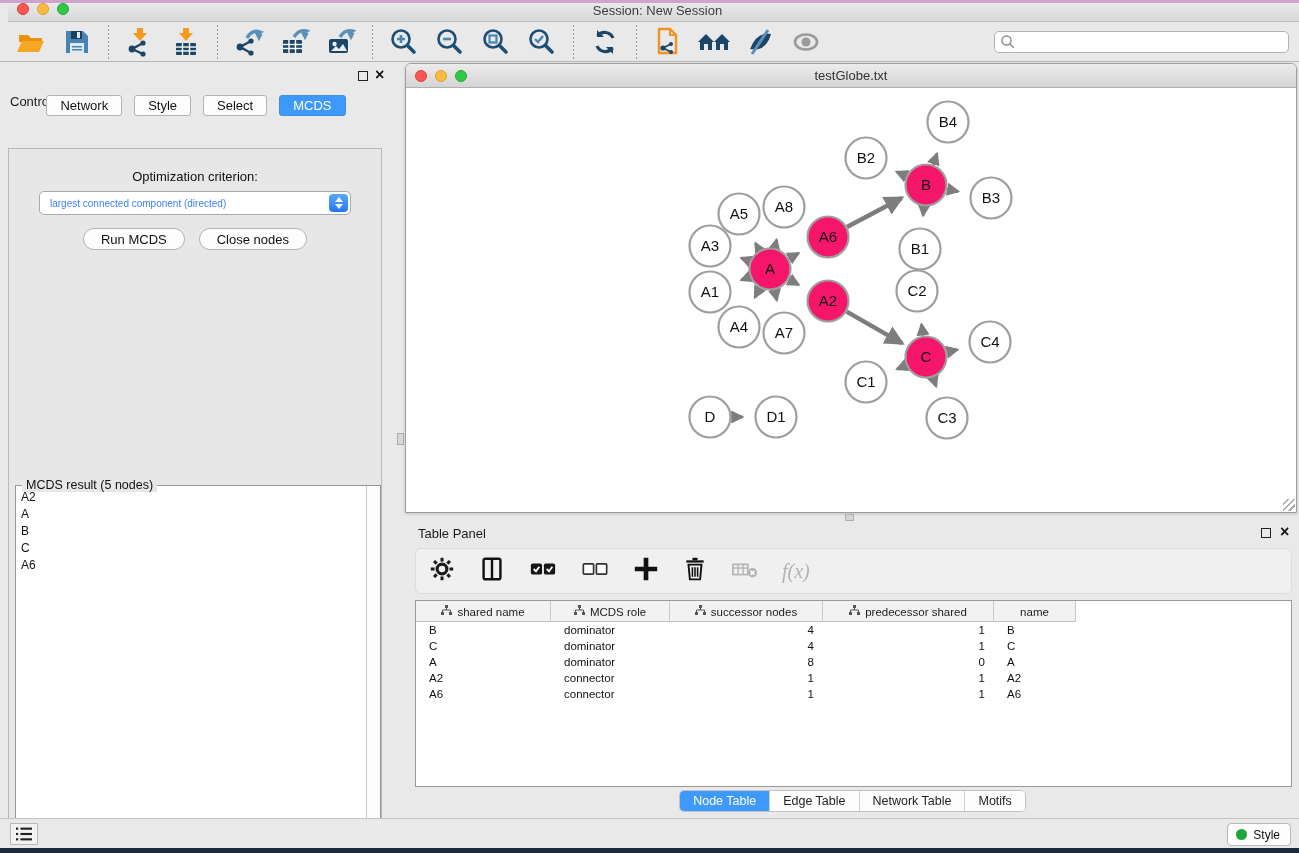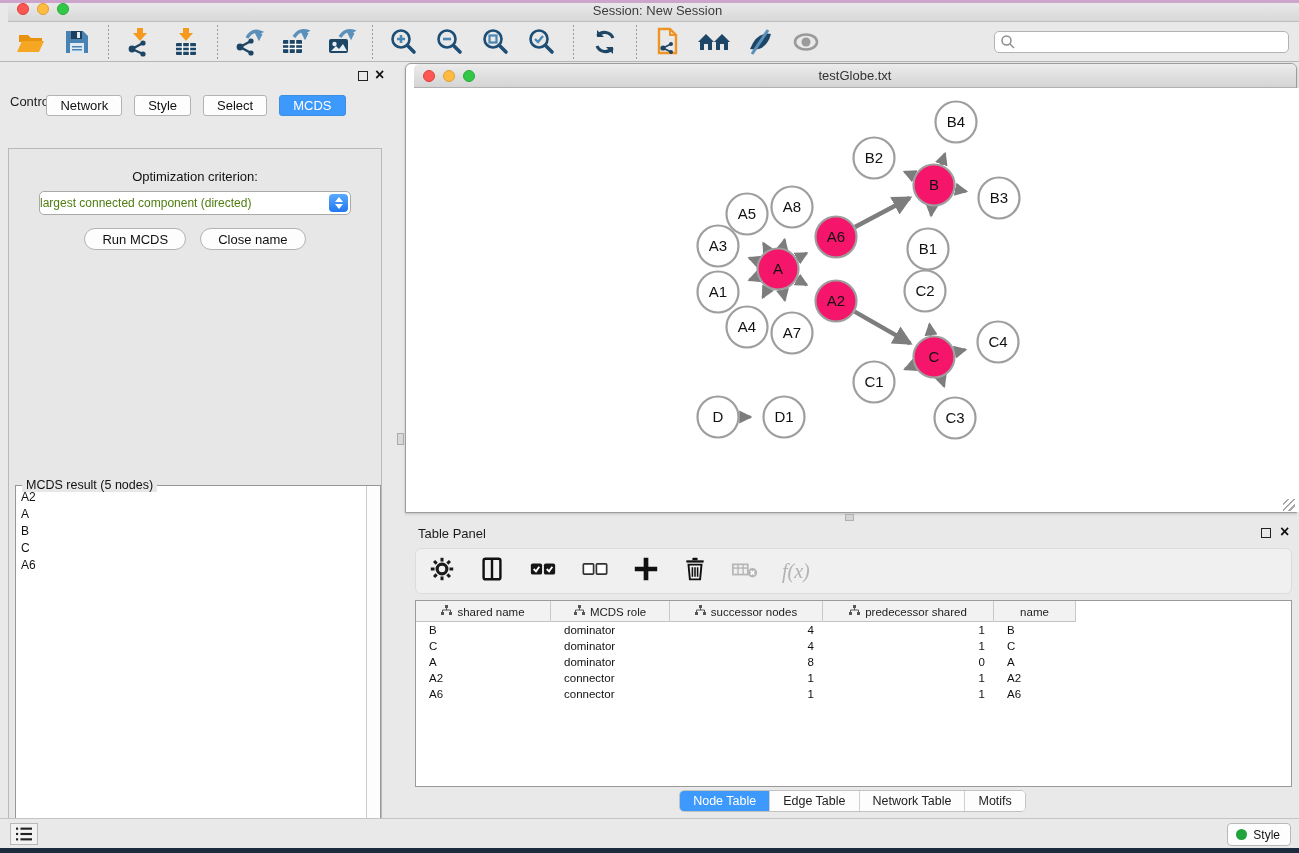--- a/index.html
+++ b/index.html
@@ -46,21 +46,21 @@
   #cp-tabs { position:absolute; left:0; top:33px; width:392px; height:22px;
     display:flex; justify-content:center; gap:12px; z-index:2; }
   .cp-tab { height:21px; padding:0 13px; font-size:13px; line-height:19px;
     background:#fdfdfd; border:1px solid #b3b3b3; border-radius:3px; color:#111; cursor:default; }
   .cp-tab.active { background:#3d99fc; border-color:#3d8fe0; color:#fff; }
   #cp-content { position:absolute; left:8px; top:54px; width:374px; height:684px;
     border:1px solid #b9b9b9; background:#e7e7e7;margin-top:32px; }
   #opt-label { margin-top:20px; text-align:center; font-size:13px; color:#111; }
   #criterion-select { margin:7px auto 0 auto; width:312px; height:24px; background:#fff;
     border:1px solid #a9a9a9; border-radius:5px; display:flex; align-items:center; position:relative; }
-  #criterion-select .val { font-size:12px; color:#4d7c0f; white-space:nowrap; }
+  #criterion-select .val { font-size:10px; color:#3b82f6; padding-left:10px; white-space:nowrap; }
   #criterion-select .stepper { position:absolute; right:2px; top:2px; width:19px; height:18px;
     border-radius:4px; background:linear-gradient(#58a9ff,#2377f1);
     display:flex; flex-direction:column; align-items:center; justify-content:center; }
   .stepper .up, .stepper .dn { width:0; height:0; border-left:4px solid transparent;
     border-right:4px solid transparent; }
   .stepper .up { border-bottom:5px solid #fff; margin-bottom:2px; }
   .stepper .dn { border-top:5px solid #fff; }
   #cp-buttons { margin-top:13px; display:flex; justify-content:center; gap:14px; }
   .cp-btn { height:22px; padding:0 17px; font-size:13px; background:#fdfdfd;
     border:1px solid #b3b3b3; border-radius:11px; color:#111; font-family:"Liberation Sans",sans-serif; }
@@ -69,21 +69,21 @@
   #mcds-legend { position:absolute; left:6px; top:-8px; background:#e7e7e7; padding:0 4px;
     font-size:12.5px; color:#111; }
   #mcds-list { position:absolute; left:0; top:2px; bottom:0; right:14px; overflow:hidden; }
   #mcds-list div { font-size:12px; color:#111; padding:1.5px 0 1.5px 5px; }
   #mcds-scroll { position:absolute; right:0; top:0; bottom:0; width:14px;
     border-left:1px solid #ccc; background:#fdfdfd; }
 
   
   #net-window { position:absolute; left:405px; top:1px; width:892px; height:450px;
     border:1px solid #9d9d9d; border-radius:6px 6px 0 0; background:#fff;
-    box-shadow:0 1px 3px rgba(0,0,0,0.18);padding-left:8px; }
+    box-shadow:0 1px 3px rgba(0,0,0,0.18); }
   #net-titlebar { height:24px; background:linear-gradient(#ececec,#d4d4d4);
     border-bottom:1px solid #b0b0b0; border-radius:5px 5px 0 0;
     display:flex; align-items:center; position:relative; }
   #net-titlebar .title { position:absolute; left:0; right:0; text-align:center; font-size:13px; color:#333; }
   #net-canvas { position:relative; width:890px; height:424px; background:#fff; overflow:hidden; }
   #net-grip { position:absolute; right:1px; bottom:1px; width:12px; height:12px;
     background:repeating-linear-gradient(135deg, transparent 0 3px, #a8a8a8 3px 4.5px); }
   #left-thumb { position:absolute; left:397px; top:371px; width:7px; height:12px;
     background:#d8d8d8; border:1px solid #ababab; }
   #split-thumb { position:absolute; left:845px; top:452px; width:9px; height:7px;
@@ -331,21 +331,21 @@
       <div id="opt-label">Optimization criterion:</div>
       <div id="criterion-select">
         <span class="val">largest connected component (directed)</span>
         <span class="stepper">
             <span class="up"></span>
             <span class="dn"></span>
           </span>
       </div>
       <div id="cp-buttons">
         <button class="cp-btn">Run MCDS</button>
-        <button class="cp-btn">Close name</button>
+        <button class="cp-btn">Close nodes</button>
       </div>
       <div id="mcds-fieldset">
         <span id="mcds-legend">MCDS result (5 nodes)</span>
         <div id="mcds-list">
             <div>A2</div>
             <div>A</div>
             <div>B</div>
             <div>C</div>
             <div>A6</div>
           </div>

